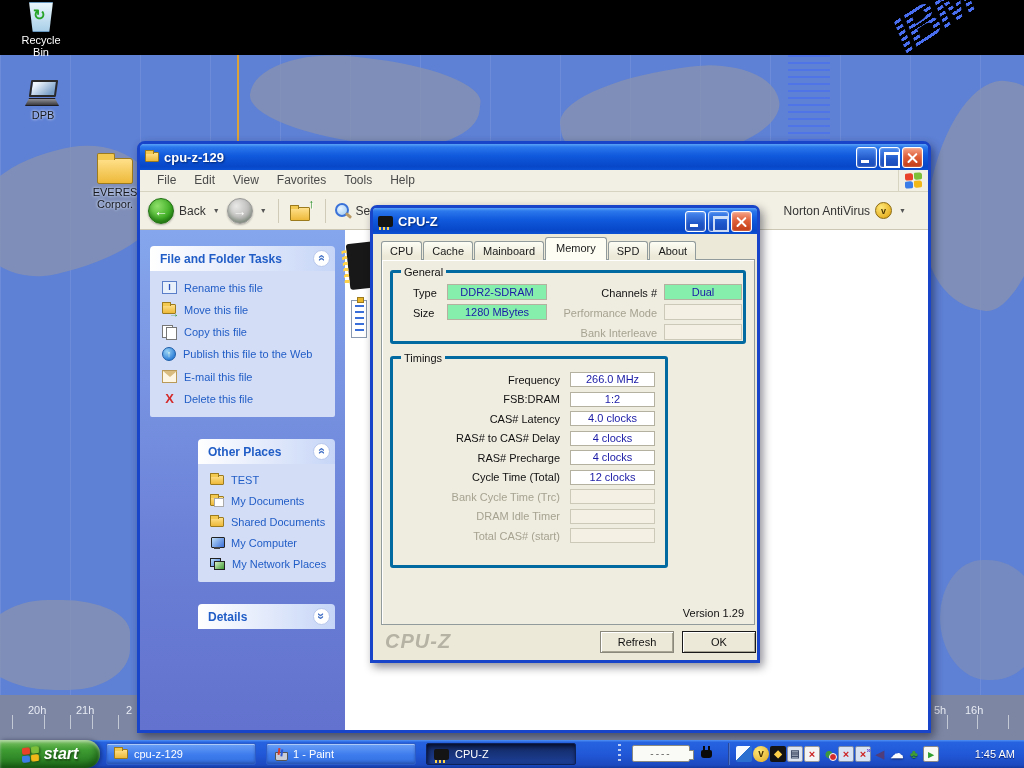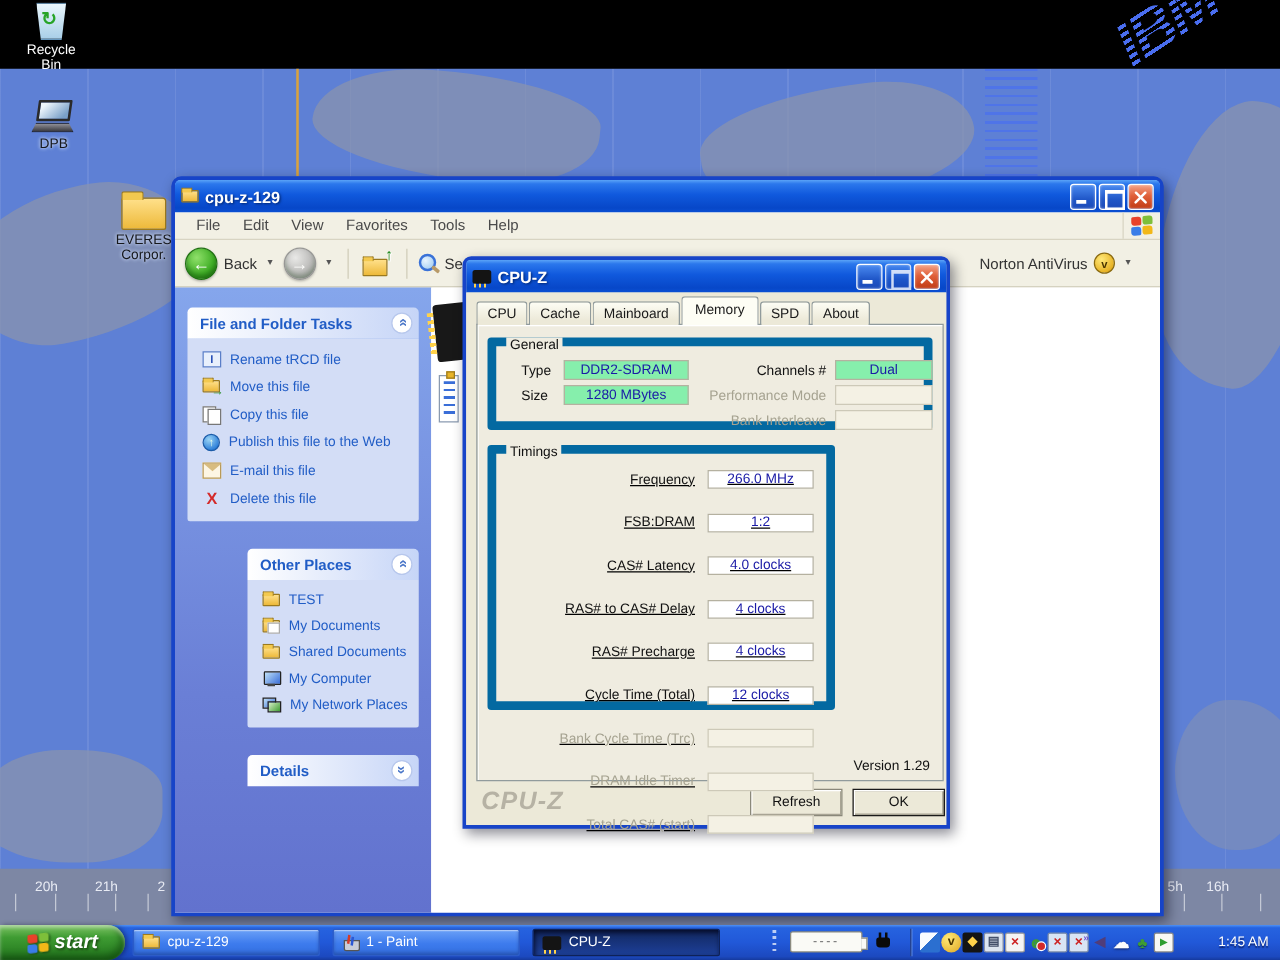--- a/index.html
+++ b/index.html
@@ -143,30 +143,30 @@
   
   #cpuz { left:370px; top:205px; width:390px; height:458px; z-index:20; background:#ece9d8; border-radius:7px 7px 0 0; }
   #cpuz .titlebar { border-radius:3px 3px 0 0; }
   .cz-client { position:relative; width:100%; height:426px; background:#ece9d8; }
   .tabs { position:absolute; left:8px; top:3px; height:23px; display:flex; align-items:flex-end; z-index:3; }
   .tab { height:19px; line-height:18px; padding:0 8px; font-size:11px; color:#1a1a1a; background:linear-gradient(#fdfdf4,#ece9d8 80%);
     border:1px solid #919b9c; border-bottom:none; border-radius:3px 3px 0 0; margin-right:1px; }
   .tab.sel { height:23px; line-height:21px; padding:0 10px; background:#fdfdf4; position:relative; z-index:4; font-weight:normal; }
   .tabpage { position:absolute; left:8px; top:25px; width:374px; height:366px; background:#efece0;
     border:1px solid #919b9c; box-shadow:inset 1px 1px 0 #fff; z-index:2; }
-  .grp { position:absolute; border:7px solid #0369a1; border-radius:3px;text-decoration:underline; }
+  .grp { position:absolute; border:3px solid #0369a1; border-radius:3px; }
   .grp-label { position:absolute; top:-7px; left:8px; background:#efece0; padding:0 3px; font-size:11px; color:#111; }
   .grp-general { left:8px; top:10px; width:356px; height:74px; }
   .grp-timings { left:8px; top:96px; width:278px; height:212px; }
   .flabel { position:absolute; font-size:11px; color:#111; }
   .flabel.dis, .t-row.dis .t-lab { color:#a6a391; }
   .vbox { position:absolute; height:16px; background:#86efac; border:1px solid #b5b1a0; font-size:11px; color:#1a1aa6;
     text-align:center; line-height:14px; overflow:hidden; }
   .vbox.dis, .t-row.dis .t-box { background:#f4f1e4; border-color:#cdc9b8; }
-  .t-row { display:flex; align-items:center; height:19.5px;margin-top:15px; }
+  .t-row { display:flex; align-items:center; height:19.5px; }
   .t-row:first-of-type { margin-top:11px; }
   .t-lab { flex:1; text-align:right; padding-right:10px; font-size:11px; color:#111; }
   .t-box { width:85px; height:15px; margin-right:10px; background:#fff; border:1px solid #b5b1a0;
     font-size:11px; color:#1a1aa6; text-align:center; line-height:13px; flex:none; }
   .cz-version { position:absolute; right:10px; bottom:5px; font-size:11px; color:#111; }
   .cz-logo { position:absolute; left:12px; bottom:7px; font-size:20px; font-weight:bold; font-style:italic; color:#b6b2a4; letter-spacing:1px; }
   .btn-classic { position:absolute; bottom:7px; width:74px; height:22px; background:#ece9d8; border:1px solid #8a887a;
     box-shadow:inset 1px 1px 0 #fff, inset -1px -1px 0 #a8a494; font-size:11px; text-align:center; line-height:20px; color:#111; }
   .btn-classic.default { border:1px solid #1a1a1a; box-shadow:inset 1px 1px 0 #fff, inset -1px -1px 0 #a8a494, inset 0 0 0 1px #8a887a; }
   .btn-refresh { left:227px; } .btn-ok { left:309px; }
@@ -321,21 +321,21 @@
   <div class="explorer-body">
     <div class="taskpane">
       <div class="section">
         <div class="sec-head">
           <span>File and Folder Tasks</span>
           <span class="chev"></span>
         </div>
         <div class="sec-body">
           <div class="sp-item">
               <span class="ico14 ico-rename">I</span>
-              <span>Rename tRCD file</span>
+              <span>Rename this file</span>
             </div>
           <div class="sp-item">
               <span class="ico14 ico-move">
                 <span class="folder-xs"></span>
               </span>
               <span>Move this file</span>
             </div>
           <div class="sp-item">
               <span class="ico14 ico-copy"></span>
               <span>Copy this file</span>

